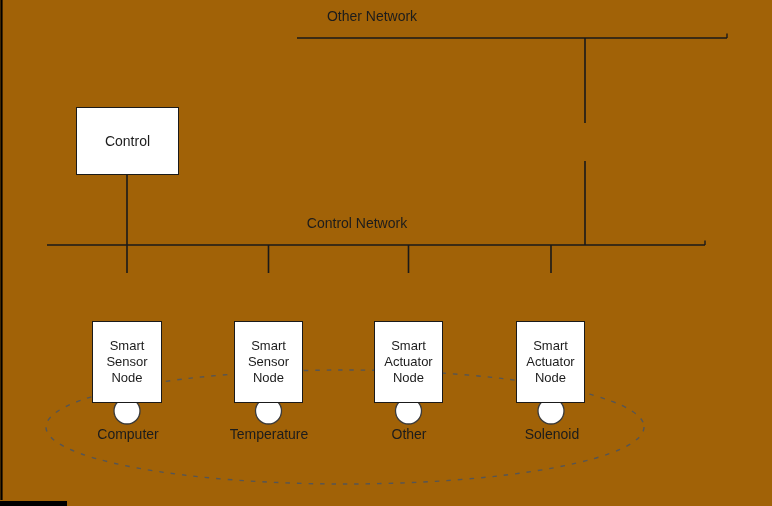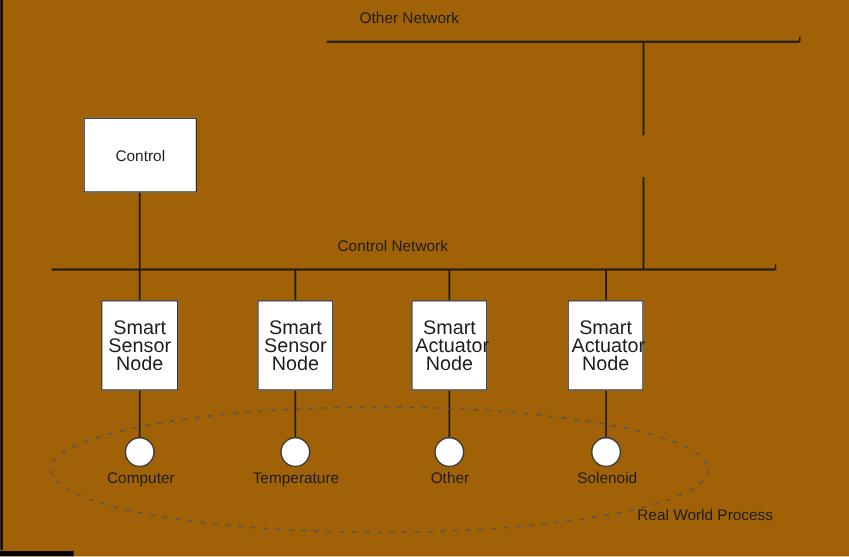--- a/index.html
+++ b/index.html
@@ -35,22 +35,23 @@
     background: #ffffff;
     display: flex;
     align-items: center;
     justify-content: center;
     text-align: center;
     font-size: 14px;
     color: #1c1c1c;
   }
 
   .box.node {
-    font-size: 18px;
+    font-size: 13px;
     line-height: 16px;
+    margin-top: 48px;
   }
   .box.node .wrap { width: 62px; }
 
   #computer-box { left: 76px;  top: 107px; width: 103px; height: 68px; }
   #gateway-box  { left: 533px; top: 123px; width: 104px; height: 38px; }
 
   #node-box-0 { left: 92px;  top: 273px; width: 70px; height: 82px; }
   #node-box-1 { left: 234px; top: 273px; width: 69px; height: 82px; }
   #node-box-2 { left: 374px; top: 273px; width: 69px; height: 82px; }
   #node-box-3 { left: 516px; top: 273px; width: 69px; height: 82px; }
@@ -98,21 +99,20 @@
     <ellipse cx="345" cy="427" rx="299" ry="57" fill="none" stroke="#555555" stroke-width="1.4" stroke-dasharray="4.5 7"></ellipse>
 
     <circle cx="127" cy="411" r="13" fill="#ffffff" stroke="#3a3a3a" stroke-width="1.3"></circle>
     <circle cx="268.5" cy="411" r="13" fill="#ffffff" stroke="#3a3a3a" stroke-width="1.3"></circle>
     <circle cx="408.5" cy="411" r="13" fill="#ffffff" stroke="#3a3a3a" stroke-width="1.3"></circle>
     <circle cx="551" cy="411" r="13" fill="#ffffff" stroke="#3a3a3a" stroke-width="1.3"></circle>
   </svg>
 
   <span class="lbl" id="other-network-label">Other Network</span>
   <span class="lbl" id="control-network-label">Control Network</span>
-  <span class="lbl" id="real-world-label">Real World Process</span>
 
   <div class="box" id="computer-box">
     <span>Control</span>
   </div>
 
 
   <div class="box node" id="node-box-0">
     <span class="wrap">Smart Sensor Node</span>
   </div>
   <div class="box node" id="node-box-1">

